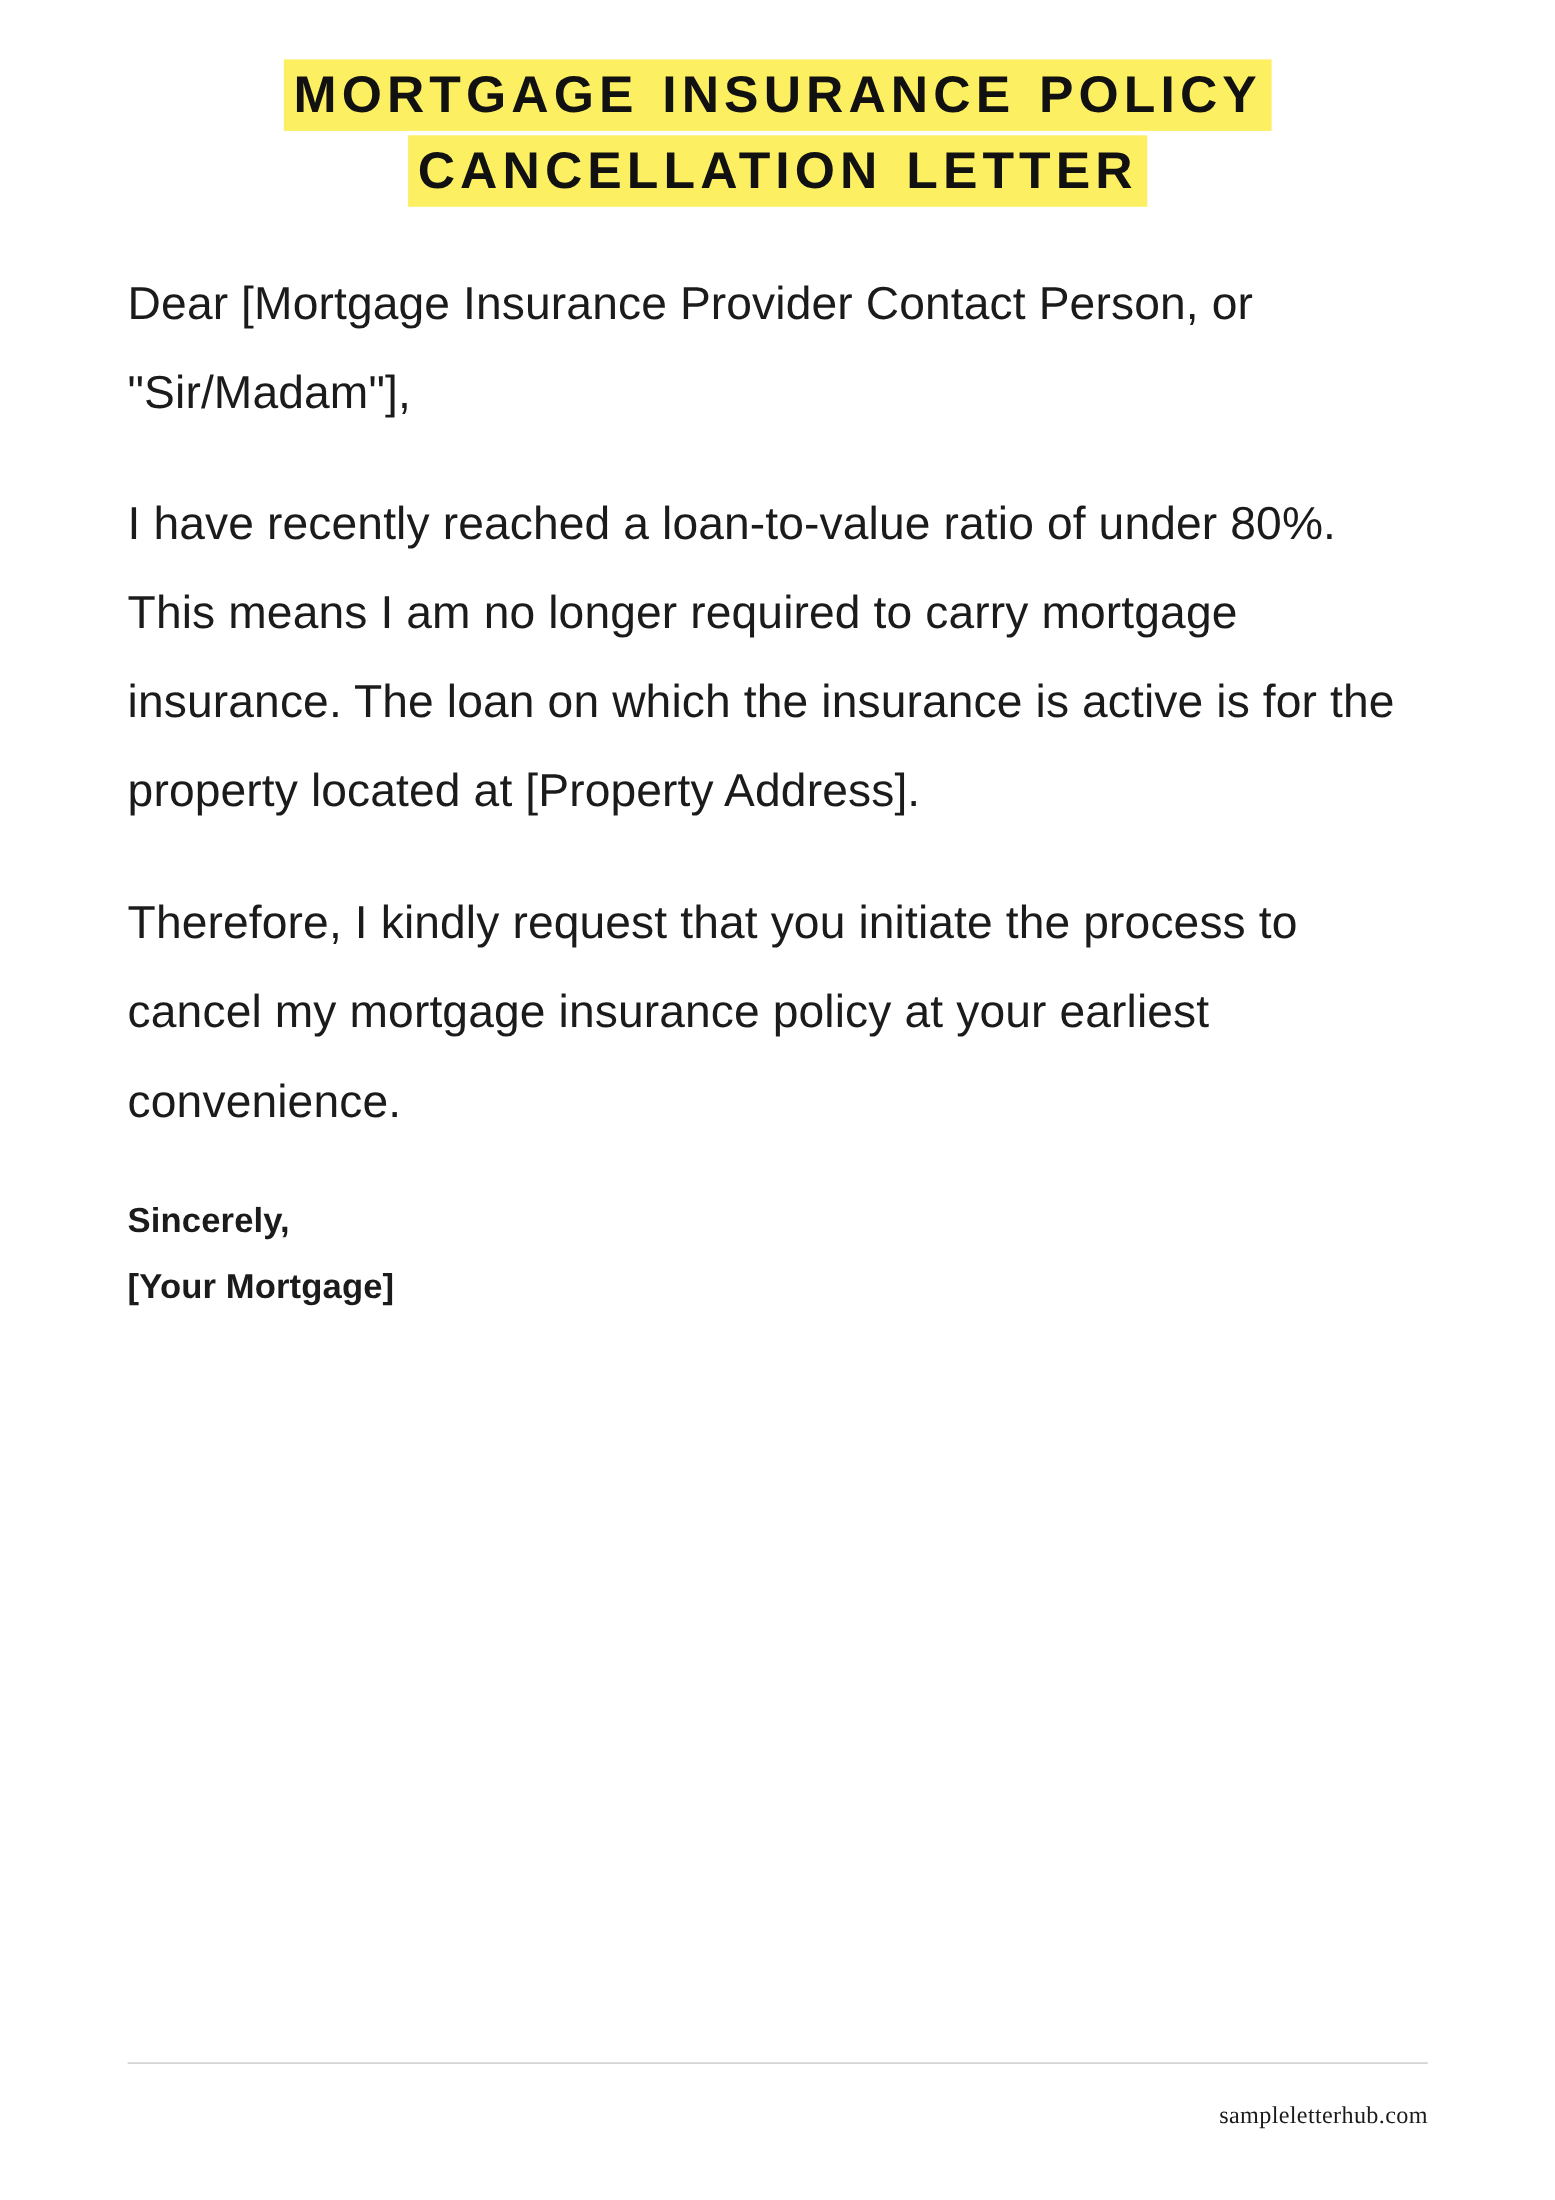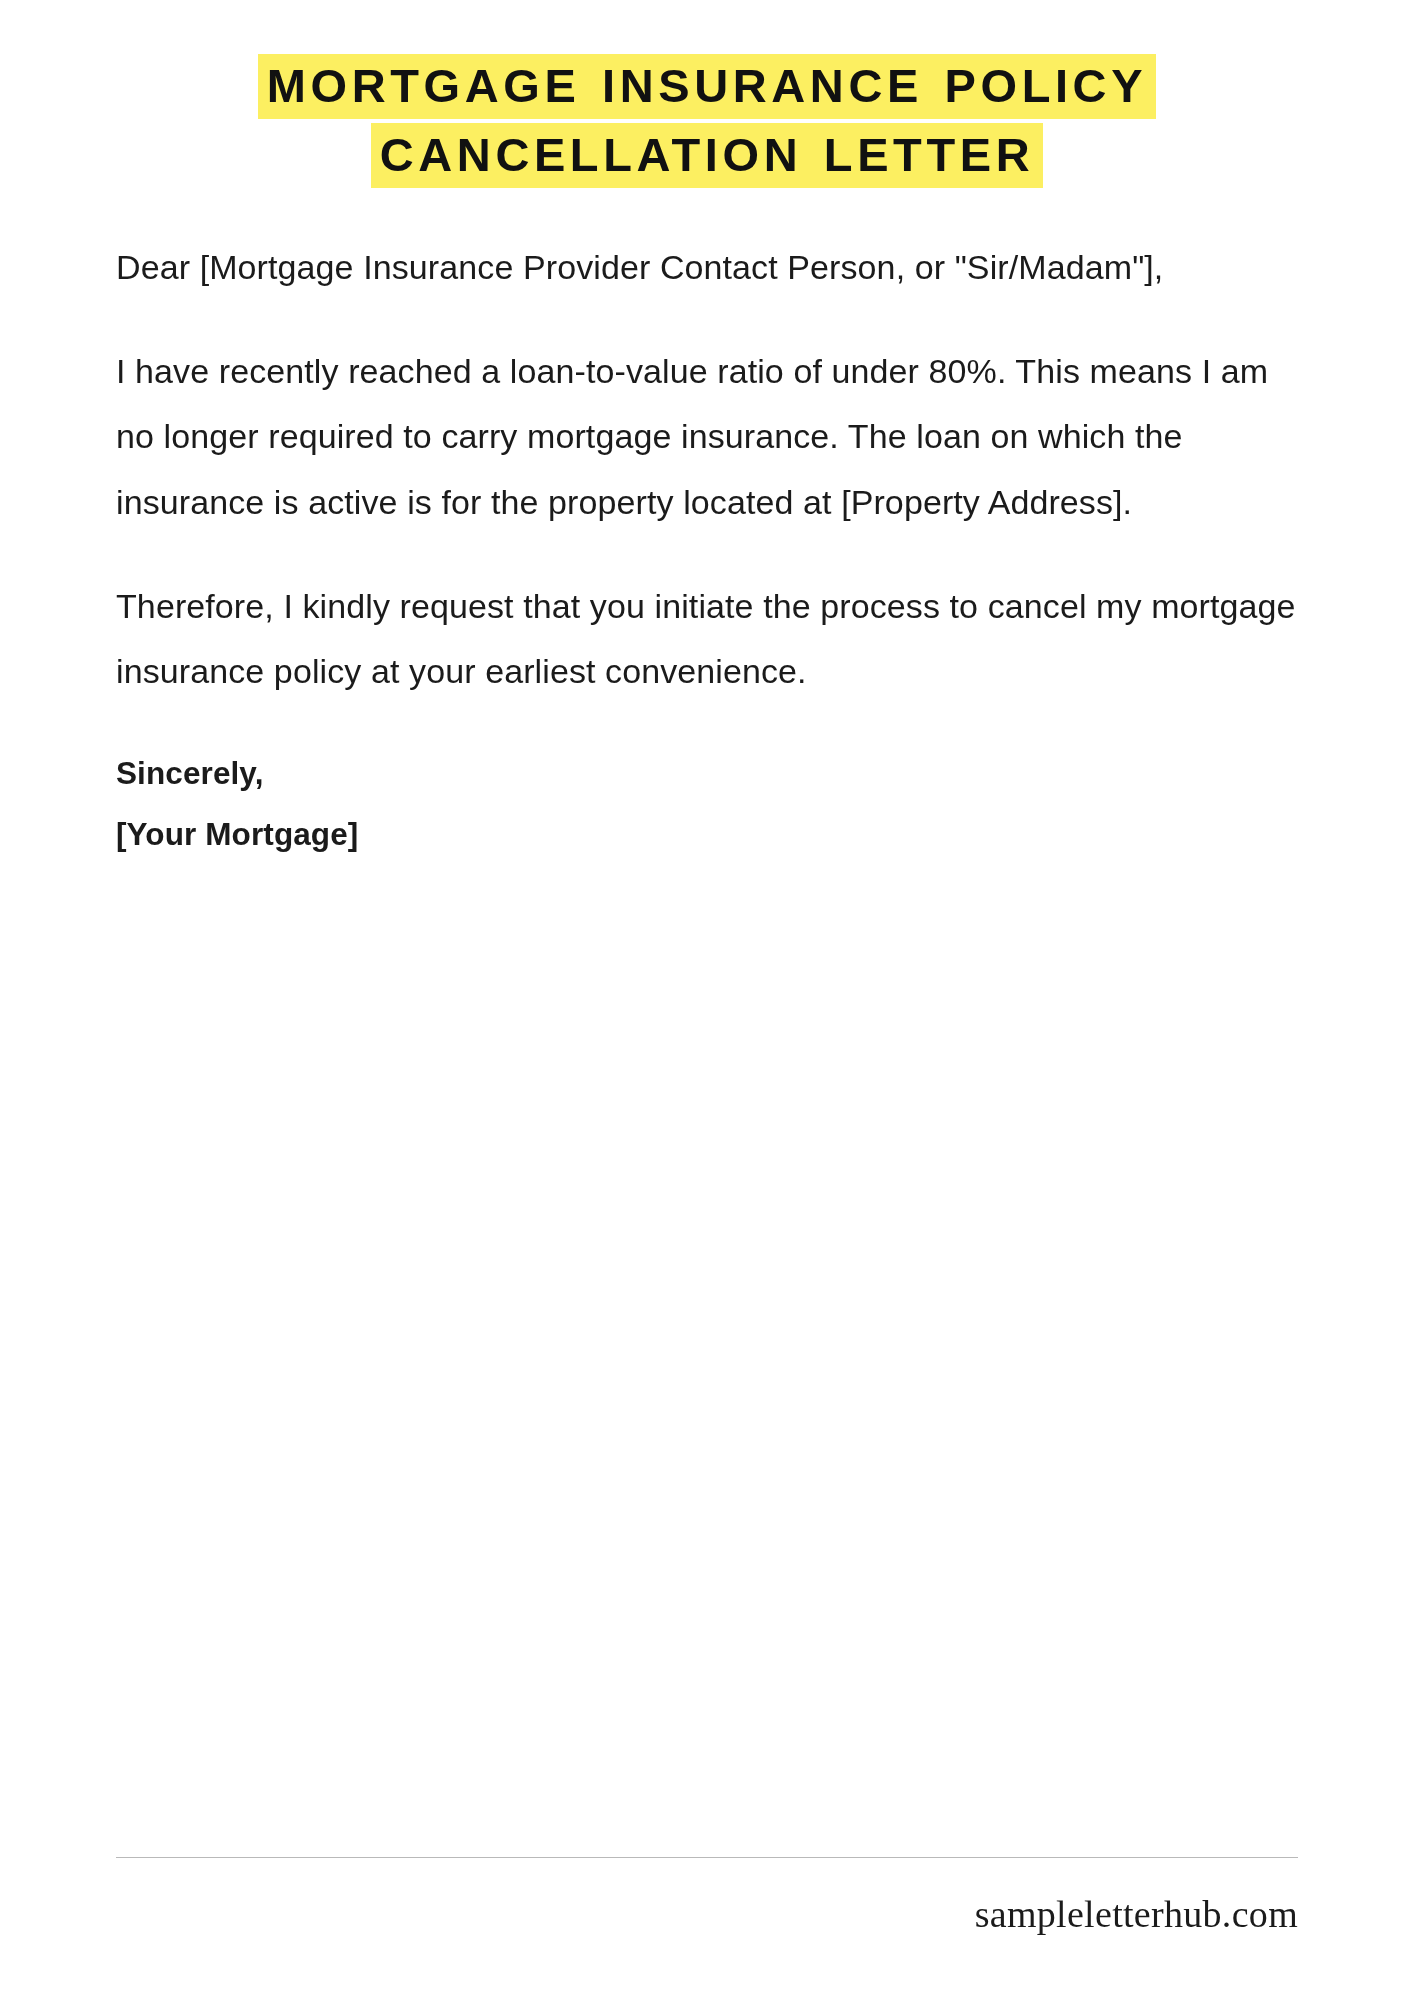--- a/index.html
+++ b/index.html
@@ -46,21 +46,21 @@
   }
 
   
   .body-block {
     padding: 0 118px 0 116px;
     margin-top: 46px;
   }
   .para {
     font-family: "Liberation Sans", sans-serif;
     font-weight: 400;
-    font-size: 34px;
+    font-size: 42px;
     line-height: 1.93;
     color: #1b1b1b;
     margin: 0 0 38px 0;
     letter-spacing: 0.1px;
   }
   .sig-line {
     font-family: "Liberation Sans", sans-serif;
     font-weight: 700;
     font-size: 31.5px;
     line-height: 1.93;
@@ -78,21 +78,21 @@
   }
   .footer-rule {
     height: 1px;
     width: 100%;
     background: #b9b9b9;
     margin-bottom: 34px;
   }
   .footer-text {
     text-align: right;
     font-family: "Liberation Serif", serif;
-    font-size: 38px;
+    font-size: 22px;
     color: #1b1b1b;
     letter-spacing: 0.3px;
   }
 </style>
 </head>
 <body>
 
 <div class="page">
 
   <div class="title-block">

